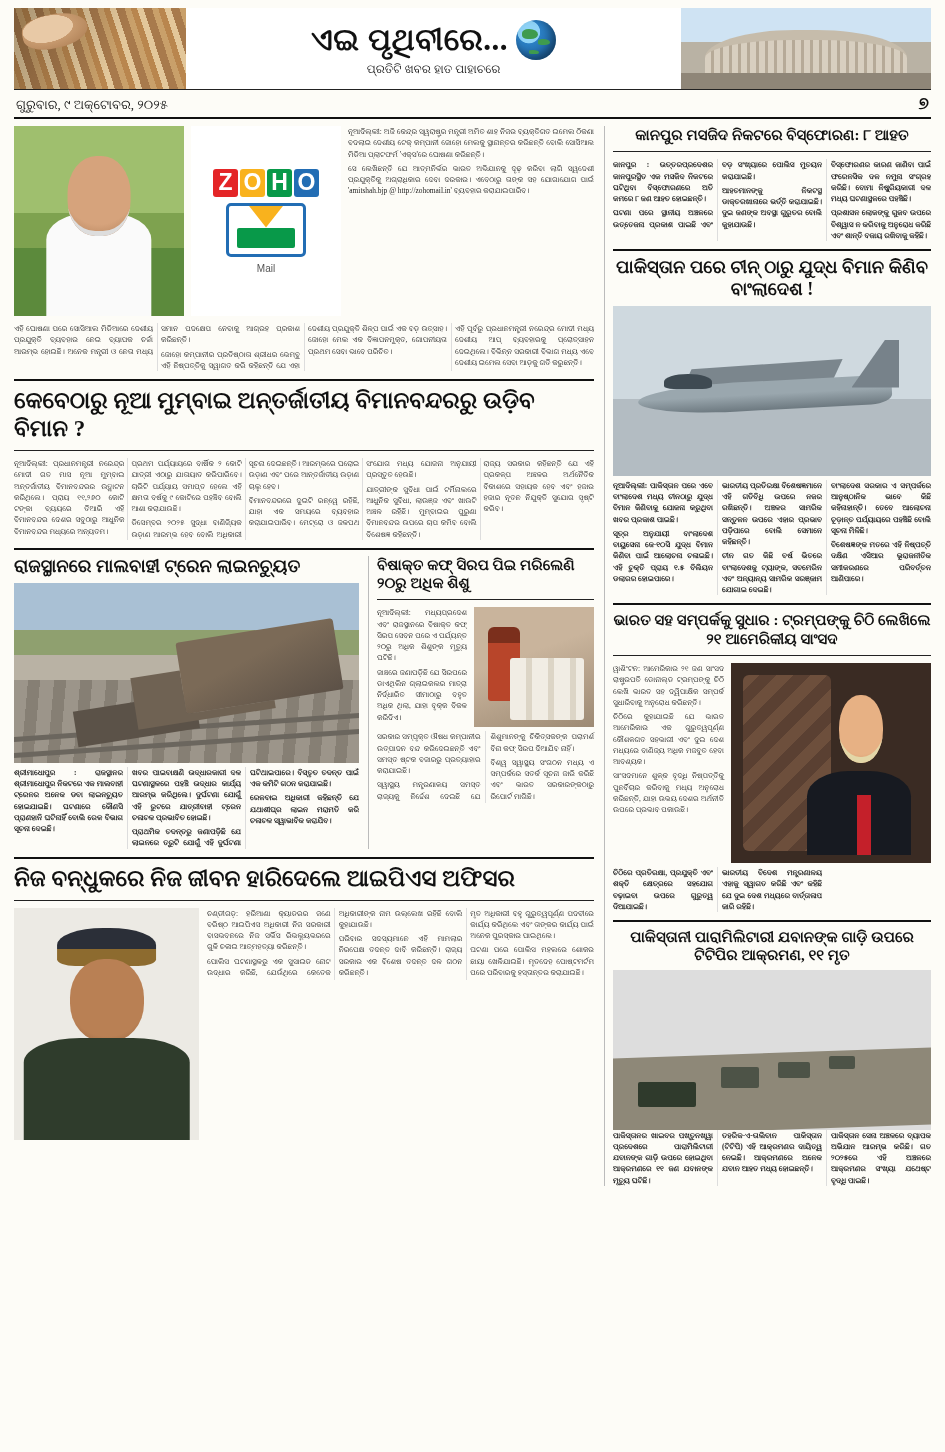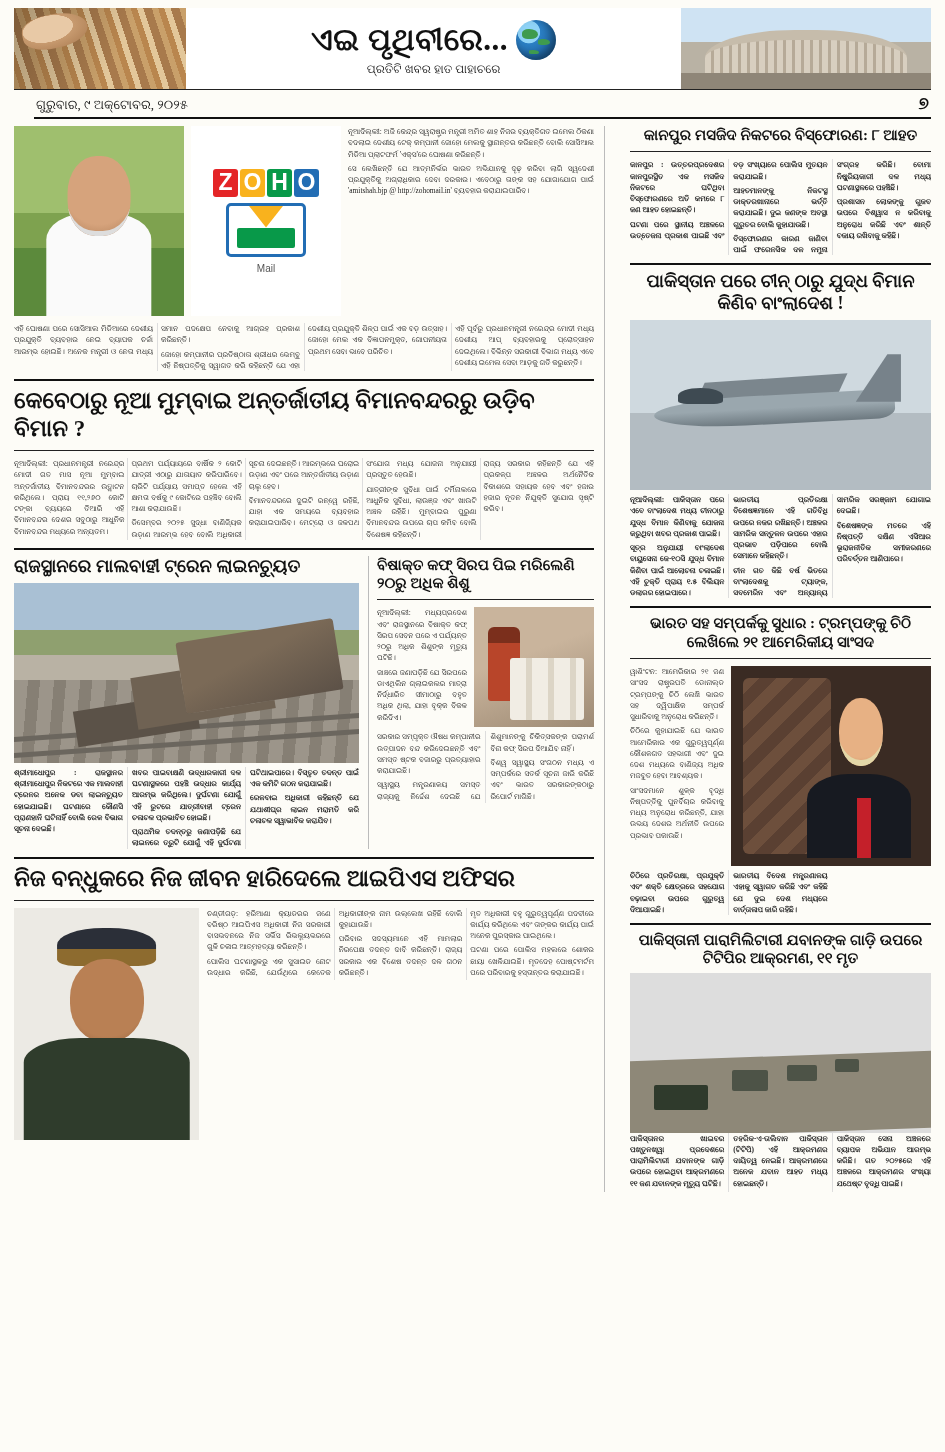--- a/index.html
+++ b/index.html
@@ -98,28 +98,27 @@
   }
 
   .dateline {
     display: flex;
     justify-content: space-between;
     align-items: baseline;
     font-family: "Liberation Serif", serif;
     font-size: 13px;
     padding: 4px 2px 3px 2px;
     border-bottom: 2px solid #111;
-    margin-left: 20px;
   }
   .pageno { font-size: 17px; font-weight: bold; }
 
   
   .grid { display: flex; gap: 10px; padding-top: 7px; }
   .col-left { width: 580px; }
-  .col-right { width: 330px; border-left: 1px solid #bbb; padding-left: 25px; }
+  .col-right { width: 330px; border-left: 1px solid #bbb; padding-left: 8px; }
 
   .hl {
     font-family: "Liberation Serif", serif;
     font-weight: bold;
     color: #111;
     line-height: 1.22;
     margin: 0 0 5px 0;
   }
   .hl-xl { font-size: 27px; text-align: center; }
   .hl-lg { font-size: 23px; }
@@ -477,20 +476,21 @@
           <div class="wing"></div>
           <div class="fuselage"></div>
           <div class="tail"></div>
           <div class="canopy"></div>
         </div>
         <div class="body cols3" style="margin-top:4px;">
           <p>ନୂଆଦିଲ୍ଲୀ: ପାକିସ୍ତାନ ପରେ ଏବେ ବାଂଲାଦେଶ ମଧ୍ୟ ଚୀନଠାରୁ ଯୁଦ୍ଧ ବିମାନ କିଣିବାକୁ ଯୋଜନା କରୁଥିବା ଖବର ପ୍ରକାଶ ପାଇଛି।</p>
           <p>ସୂତ୍ର ଅନୁଯାୟୀ ବାଂଲାଦେଶ ବାୟୁସେନା ଜେ-୧୦ସି ଯୁଦ୍ଧ ବିମାନ କିଣିବା ପାଇଁ ଆଲୋଚନା ଚଳାଇଛି। ଏହି ଚୁକ୍ତି ପ୍ରାୟ ୧.୫ ବିଲିୟନ ଡଲାରର ହୋଇପାରେ।</p>
           <p>ଭାରତୀୟ ପ୍ରତିରକ୍ଷା ବିଶେଷଜ୍ଞମାନେ ଏହି ଗତିବିଧି ଉପରେ ନଜର ରଖିଛନ୍ତି। ଅଞ୍ଚଳର ସାମରିକ ସନ୍ତୁଳନ ଉପରେ ଏହାର ପ୍ରଭାବ ପଡ଼ିପାରେ ବୋଲି ସେମାନେ କହିଛନ୍ତି।</p>
           <p>ଚୀନ ଗତ କିଛି ବର୍ଷ ଭିତରେ ବାଂଲାଦେଶକୁ ଟ୍ୟାଙ୍କ, ସବମେରିନ ଏବଂ ଅନ୍ୟାନ୍ୟ ସାମରିକ ସରଞ୍ଜାମ ଯୋଗାଇ ଦେଇଛି।</p>
+          <p>ବାଂଲାଦେଶ ସରକାର ଏ ସମ୍ପର୍କରେ ଆନୁଷ୍ଠାନିକ ଭାବେ କିଛି କହିନାହାନ୍ତି। ତେବେ ଆଲୋଚନା ଚୂଡ଼ାନ୍ତ ପର୍ଯ୍ୟାୟରେ ପହଞ୍ଚିଛି ବୋଲି ସୂଚନା ମିଳିଛି।</p>
           <p>ବିଶେଷଜ୍ଞଙ୍କ ମତରେ ଏହି ନିଷ୍ପତ୍ତି ଦକ୍ଷିଣ ଏସିଆର ଭୂରାଜନୀତିକ ସମୀକରଣରେ ପରିବର୍ତ୍ତନ ଆଣିପାରେ।</p>
         </div>
       </div>
 
       <hr class="rule-thick">
 
       <div>
         <h2 class="hl hl-sm center">ଭାରତ ସହ ସମ୍ପର୍କକୁ ସୁଧାର : ଟ୍ରମ୍ପଙ୍କୁ ଚିଠି ଲେଖିଲେ ୨୧ ଆମେରିକୀୟ ସାଂସଦ</h2>
         <hr class="rule">
         <div class="figure art-trump float-right" style="width:200px;height:200px;">

